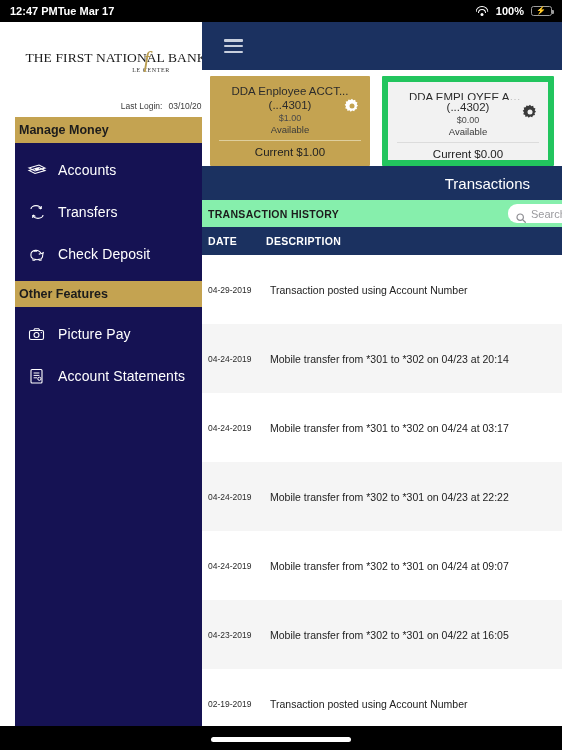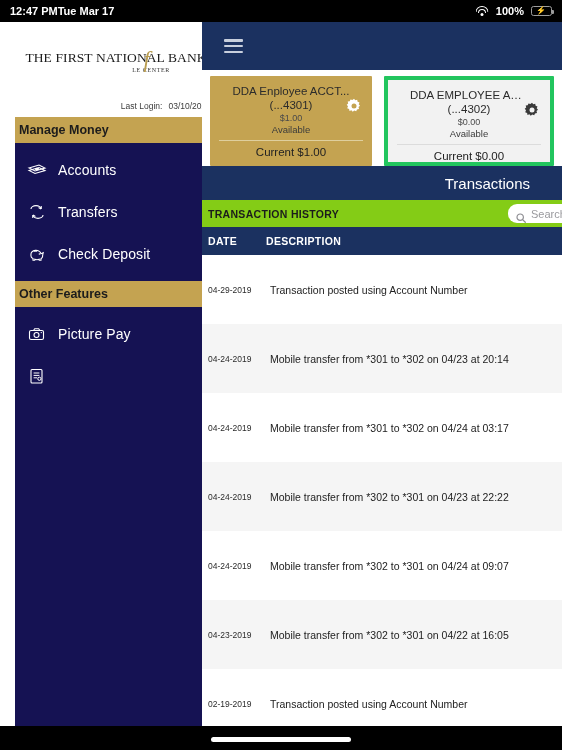--- a/index.html
+++ b/index.html
@@ -129,21 +129,21 @@
   #cards {
     height:96px; background:#fff;
     display:flex; padding:6px 8px 0 8px; gap:12px;
   }
   .acct-card {
     position:relative; flex:1;
     border-radius:1px; padding:8px 6px 0 6px;
     display:flex; flex-direction:column; align-items:center;
   }
   .acct-card.gold { background:#c4a351; }
-  .acct-card.gray { background:#f2f2f2; border:4px solid #22c55e; }
+  .acct-card.gray { background:#f2f2f2; border:6px solid #22c55e; }
   .acct-name {
     font-size:11.5px; color:#2b2b2b; text-align:center;
     line-height:14px; max-width:118px; white-space:nowrap;
     overflow:hidden; text-overflow:ellipsis;
   }
   .acct-num { font-size:11.5px; color:#2b2b2b; line-height:14px; }
   .acct-avail-amt { font-size:9px; color:#4a4a4a; margin-top:1px; line-height:11px; }
   .acct-avail-lbl { font-size:9.5px; color:#3a3a3a; line-height:12px; }
   .acct-rule { width:calc(100% - 6px); height:1px; margin:4px 0 0 0; }
   .acct-card.gold .acct-rule { background:#dfcf9d; }
@@ -153,21 +153,21 @@
 
   
   #tx-title {
     height:34px; background:#1b3160;
     display:flex; align-items:center; justify-content:flex-end;
     padding-right:32px;
   }
   #tx-title span { font-size:15px; color:#fff; }
 
   #tx-histbar {
-    height:27px; background:#84cc16;
+    height:27px; background:#86efac;
     display:flex; align-items:center; padding-left:6px;
     position:relative;
   }
   #tx-histbar .hist-lbl {
     font-size:10.5px; font-weight:bold; color:#1c1c1c; letter-spacing:.3px;
   }
   #search-box {
     position:absolute; right:-46px; top:4px;
     width:100px; height:19px; background:#fff;
     border-radius:9px; display:flex; align-items:center;
@@ -308,20 +308,21 @@
       <div class="nav-gap"></div>
 
       <div class="nav-item">
         <span class="nav-ico">
           <svg width="20" height="16" viewBox="0 0 20 16">
             <rect x="4" y="1.5" width="11" height="13.5" rx="1" fill="none" stroke="#fff" stroke-width="1.1"></rect>
             <path d="M6.6 5 h5.8 M6.6 7.4 h5.8 M6.6 9.8 h3.6" stroke="#fff" stroke-width="1"></path>
             <circle cx="12.4" cy="10.8" r="1.6" fill="none" stroke="#fff" stroke-width="1"></circle>
           </svg>
         </span>
+        <span class="nav-label">Account Statements</span>
       </div>
     </div>
 
     <div id="main">
 
       <div id="topbar">
         <div class="hamburger">
           <span></span>
             <span></span>
             <span></span>

